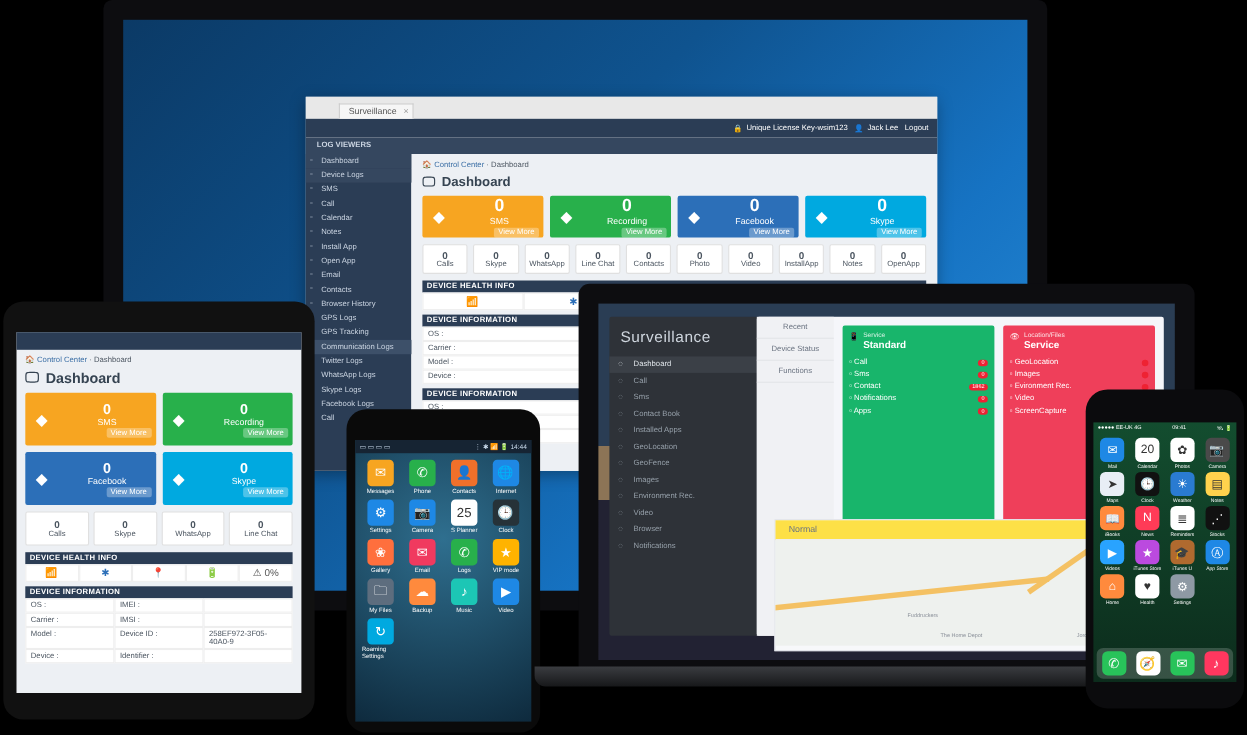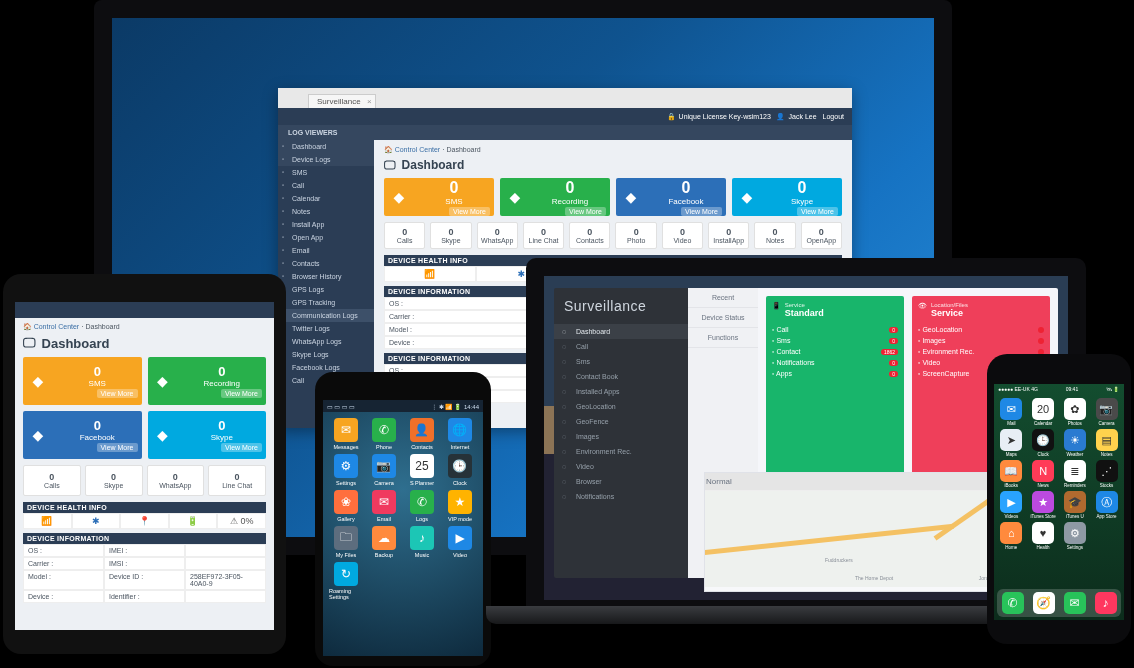--- a/index.html
+++ b/index.html
@@ -78,21 +78,21 @@
 .lap-tabs{width:70px;background:#f0f1f4;font-size:7px}
 .lap-tabs div{padding:6px 6px;border-bottom:1px solid #e3e4e8;text-align:center;color:#6a7380}
 .lap-cards{flex:1;padding:8px;display:flex;gap:8px}
 .svc{flex:1;border-radius:2px;color:#fff;padding:6px;font-size:7px;position:relative}
 .svc .tt{font-size:6px;opacity:.85}
 .svc .ss{font-size:9px;font-weight:700;margin-bottom:6px}
 .svc .row{display:flex;justify-content:space-between;align-items:center;padding:2px 0}
 .svc .badge{background:#e23;border-radius:6px;font-size:5px;padding:0 3px}
 .svc .dot{width:6px;height:6px;border-radius:50%;background:#e23}
 .mapbox{position:absolute;left:160px;bottom:8px;width:356px;height:120px;background:#f7f8fa;border:1px solid #e0e2e8}
-.mapbox .mh{background:#e5e5e5;font-size:8px;color:#6a7380;padding:4px 1px;border-bottom:1px solid #eee}
+.mapbox .mh{background:#fde047;font-size:8px;color:#6a7380;padding:4px 12px;border-bottom:1px solid #eee}
 .mapbox .map{position:relative;height:calc(100% - 22px);background:#eef1ee;overflow:hidden}
 .road{position:absolute;background:#f4c163;height:5px;transform-origin:left}
 .pin{position:absolute;width:14px;height:18px}
 
 
 .iphone{left:987px;top:354px;width:144px;height:290px;background:#0b0b0d;border-radius:20px;padding:30px 7px 24px}
 .iscr{width:100%;height:100%;background:linear-gradient(#134d2f,#0c2c1c);position:relative}
 .istat{height:10px;display:flex;justify-content:space-between;align-items:center;color:#fff;font-size:5px;padding:0 4px}
 .igrid{padding:4px 3px;display:grid;grid-template-columns:repeat(4,1fr);gap:3px}
 .iapp{display:flex;flex-direction:column;align-items:center;color:#fff;font-size:4.5px}

